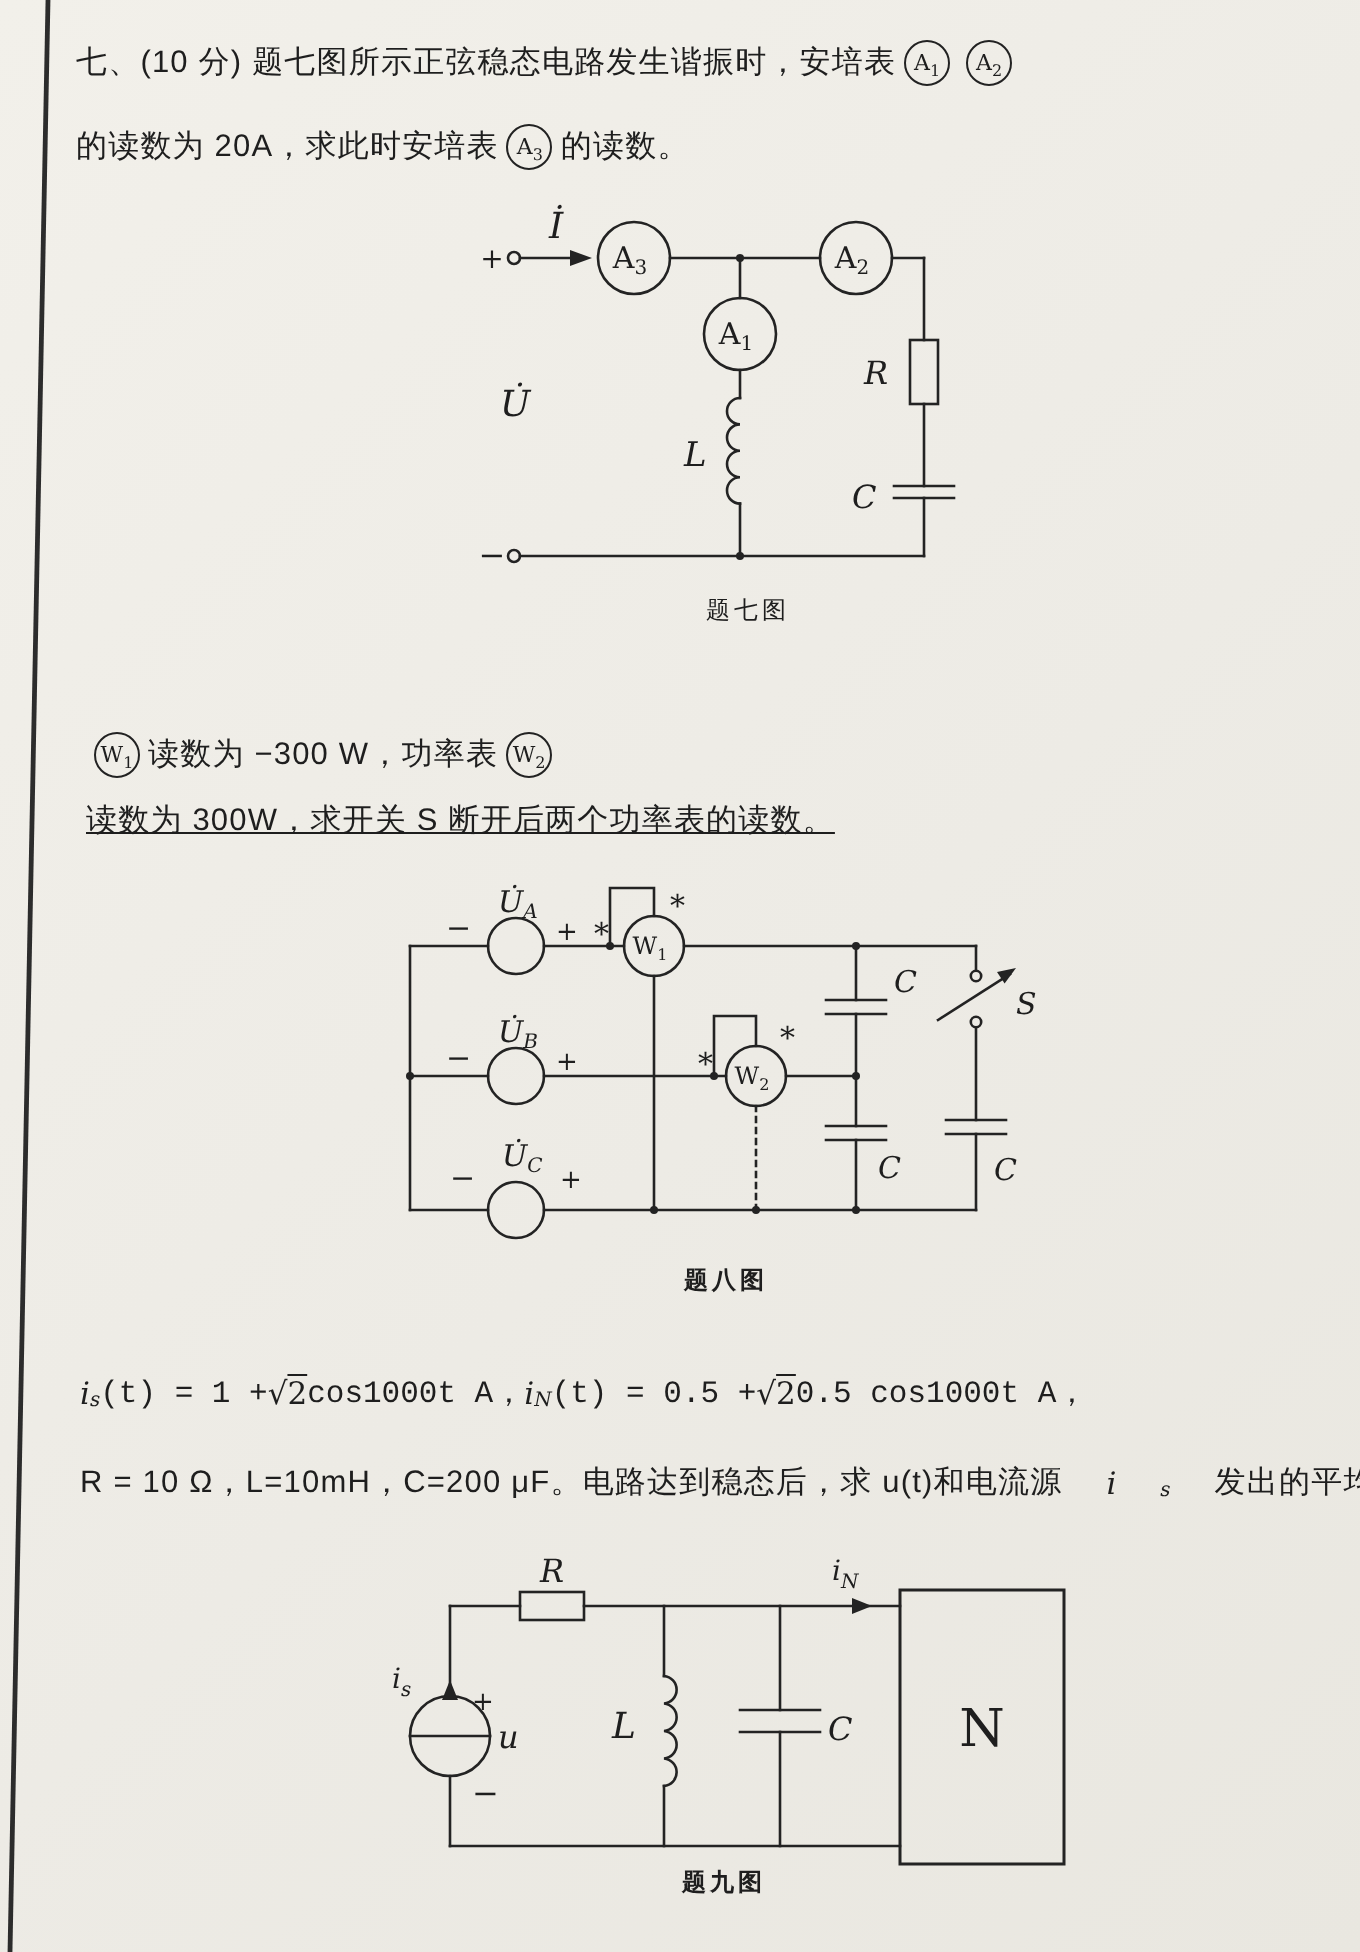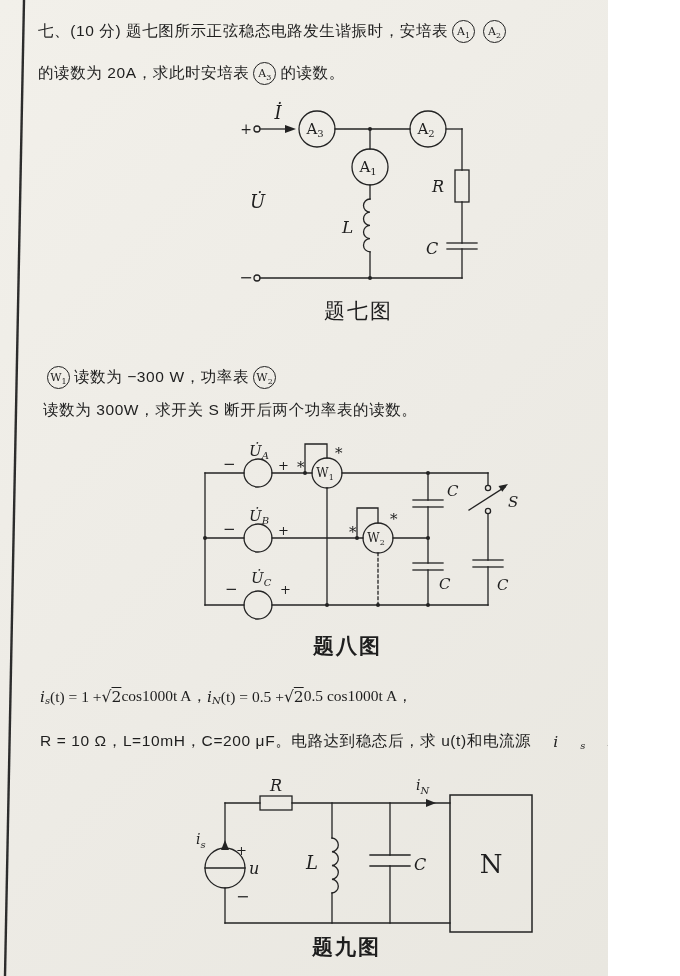--- a/index.html
+++ b/index.html
@@ -1,38 +1,38 @@
 <!DOCTYPE html>
 <html><head>
 <meta charset="utf-8">
 <style>
   html,body{margin:0;padding:0;}
   .page{
-    position:relative; width:608px; height:976px; overflow:hidden;
+    position:relative; width:680px; height:976px; overflow:hidden;
     background:linear-gradient(135deg,#f2f0ea 0%,#edebe5 55%,#e9e7e0 100%);
     font-family:"Liberation Sans",sans-serif; color:#1f1f1f;
   }
   .scanline{position:absolute;left:0;top:0;}
   .text-line{
     position:absolute; white-space:nowrap; font-size:15.5px; letter-spacing:0.6px;
     color:#1e1e1e; display:flex; align-items:center;
   }
   .chip{
     display:inline-flex; align-items:center; justify-content:center;
     width:21px; height:21px; border:1.4px solid #222; border-radius:50%;
     margin:0 4px; flex:0 0 auto;
     font-family:"DejaVu Serif",serif; font-size:11px; letter-spacing:0;
   }
   .chip .sub{font-size:8px; transform:translateY(4px);}
   .mv{font-family:"DejaVu Serif",serif; font-style:italic; letter-spacing:0;}
   .msub{font-family:"DejaVu Serif",serif; font-style:italic; font-size:10px; transform:translateY(4px); display:inline-block; letter-spacing:0;}
-  .mt{font-family:Liberation Serif, serif; letter-spacing:0;}
+  .mt{font-family:Liberation Mono, monospace; letter-spacing:0;}
   .rad{font-family:"DejaVu Serif",serif; letter-spacing:0;}
   .ov{text-decoration:overline; font-family:"DejaVu Serif",serif; letter-spacing:0;}
-  .caption{position:absolute; font-size:21px; letter-spacing:2px; color:#1e1e1e; width:100px; }
+  .caption{position:absolute; font-size:12px; letter-spacing:2px; color:#1e1e1e; width:100px; text-align:center;}
   svg.circ{position:absolute; overflow:visible;}
   svg text{fill:#1e1e1e; stroke:none; font-family:"DejaVu Serif",serif;}
   .wire{stroke:#232323; stroke-width:1.3; fill:none; stroke-linecap:square;}
   .wire2{stroke:#232323; stroke-width:1.5; fill:none;}
   .dash{stroke-dasharray:2.5,3;}
   .dot{fill:#232323; stroke:none;}
   .ah{fill:#232323; stroke:none;}
 </style>
 </head>
 <body>
@@ -105,21 +105,21 @@
     <span class="chip">
         <span>W</span>
         <span class="sub">1</span>
       </span>
     <span>读数为 −300 W，功率表</span>
     <span class="chip">
         <span>W</span>
         <span class="sub">2</span>
       </span>
   </div>
-  <div class="text-line" style="left:43px; top:400px;">
+  <div class="text-line" style="left:43px; top:400px;text-decoration:underline;">
     <span>读数为 300W，求开关 S 断开后两个功率表的读数。</span>
   </div>
 
   <svg class="circ" style="left:175px; top:430px;" width="350" height="200">
     <g class="wire">
       <line x1="30" y1="43" x2="30" y2="175"></line>
 
       <line x1="30" y1="43" x2="69" y2="43"></line>
       <circle cx="83" cy="43" r="14"></circle>
       <line x1="97" y1="43" x2="137" y2="43"></line>

